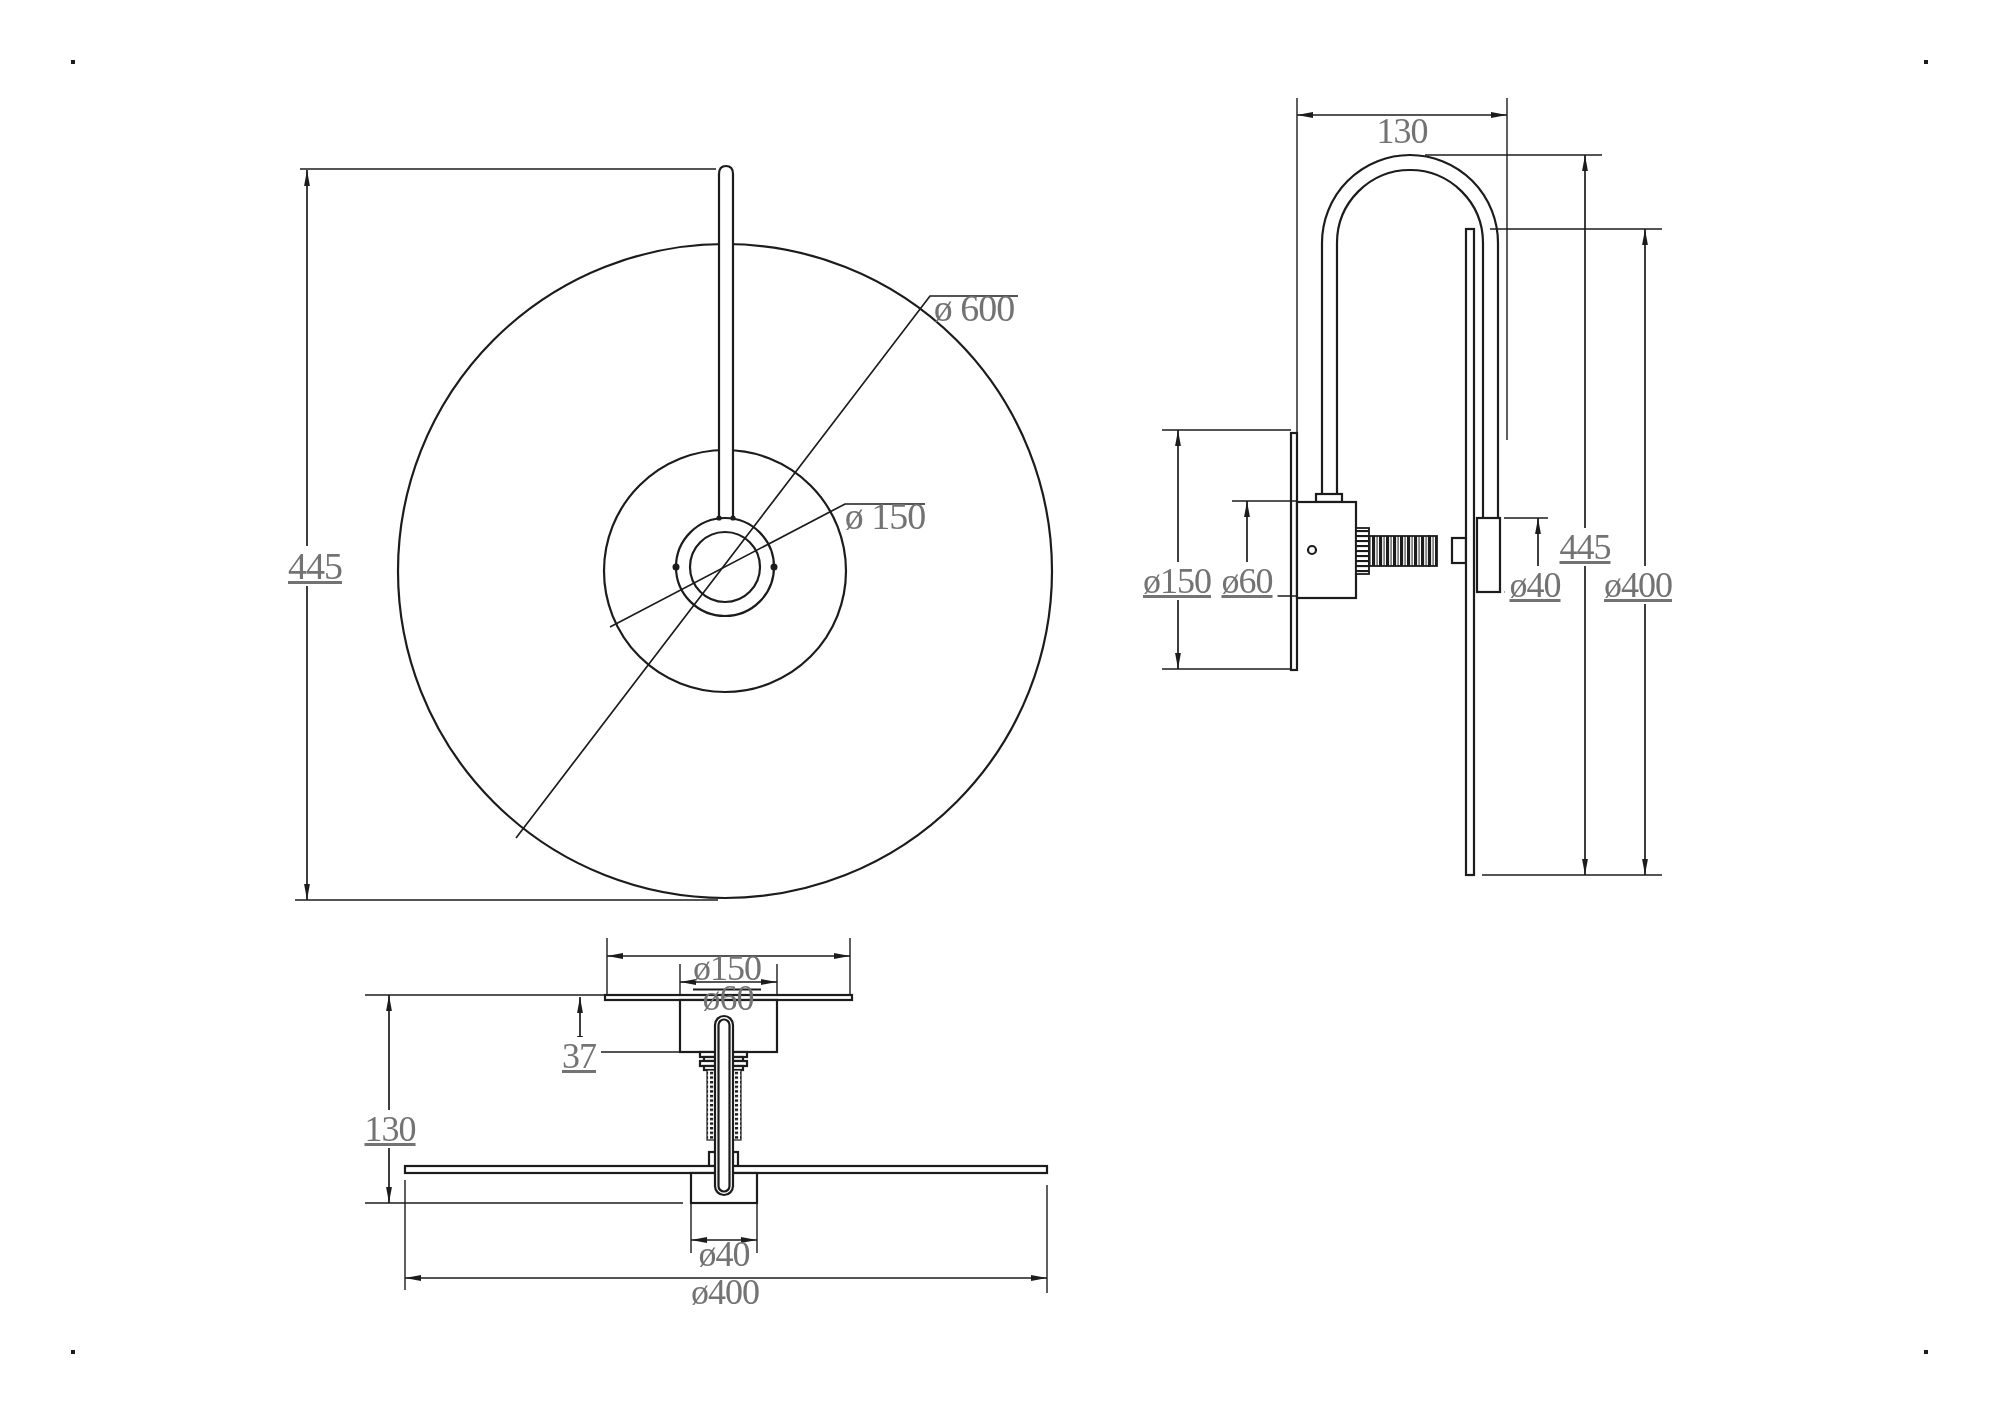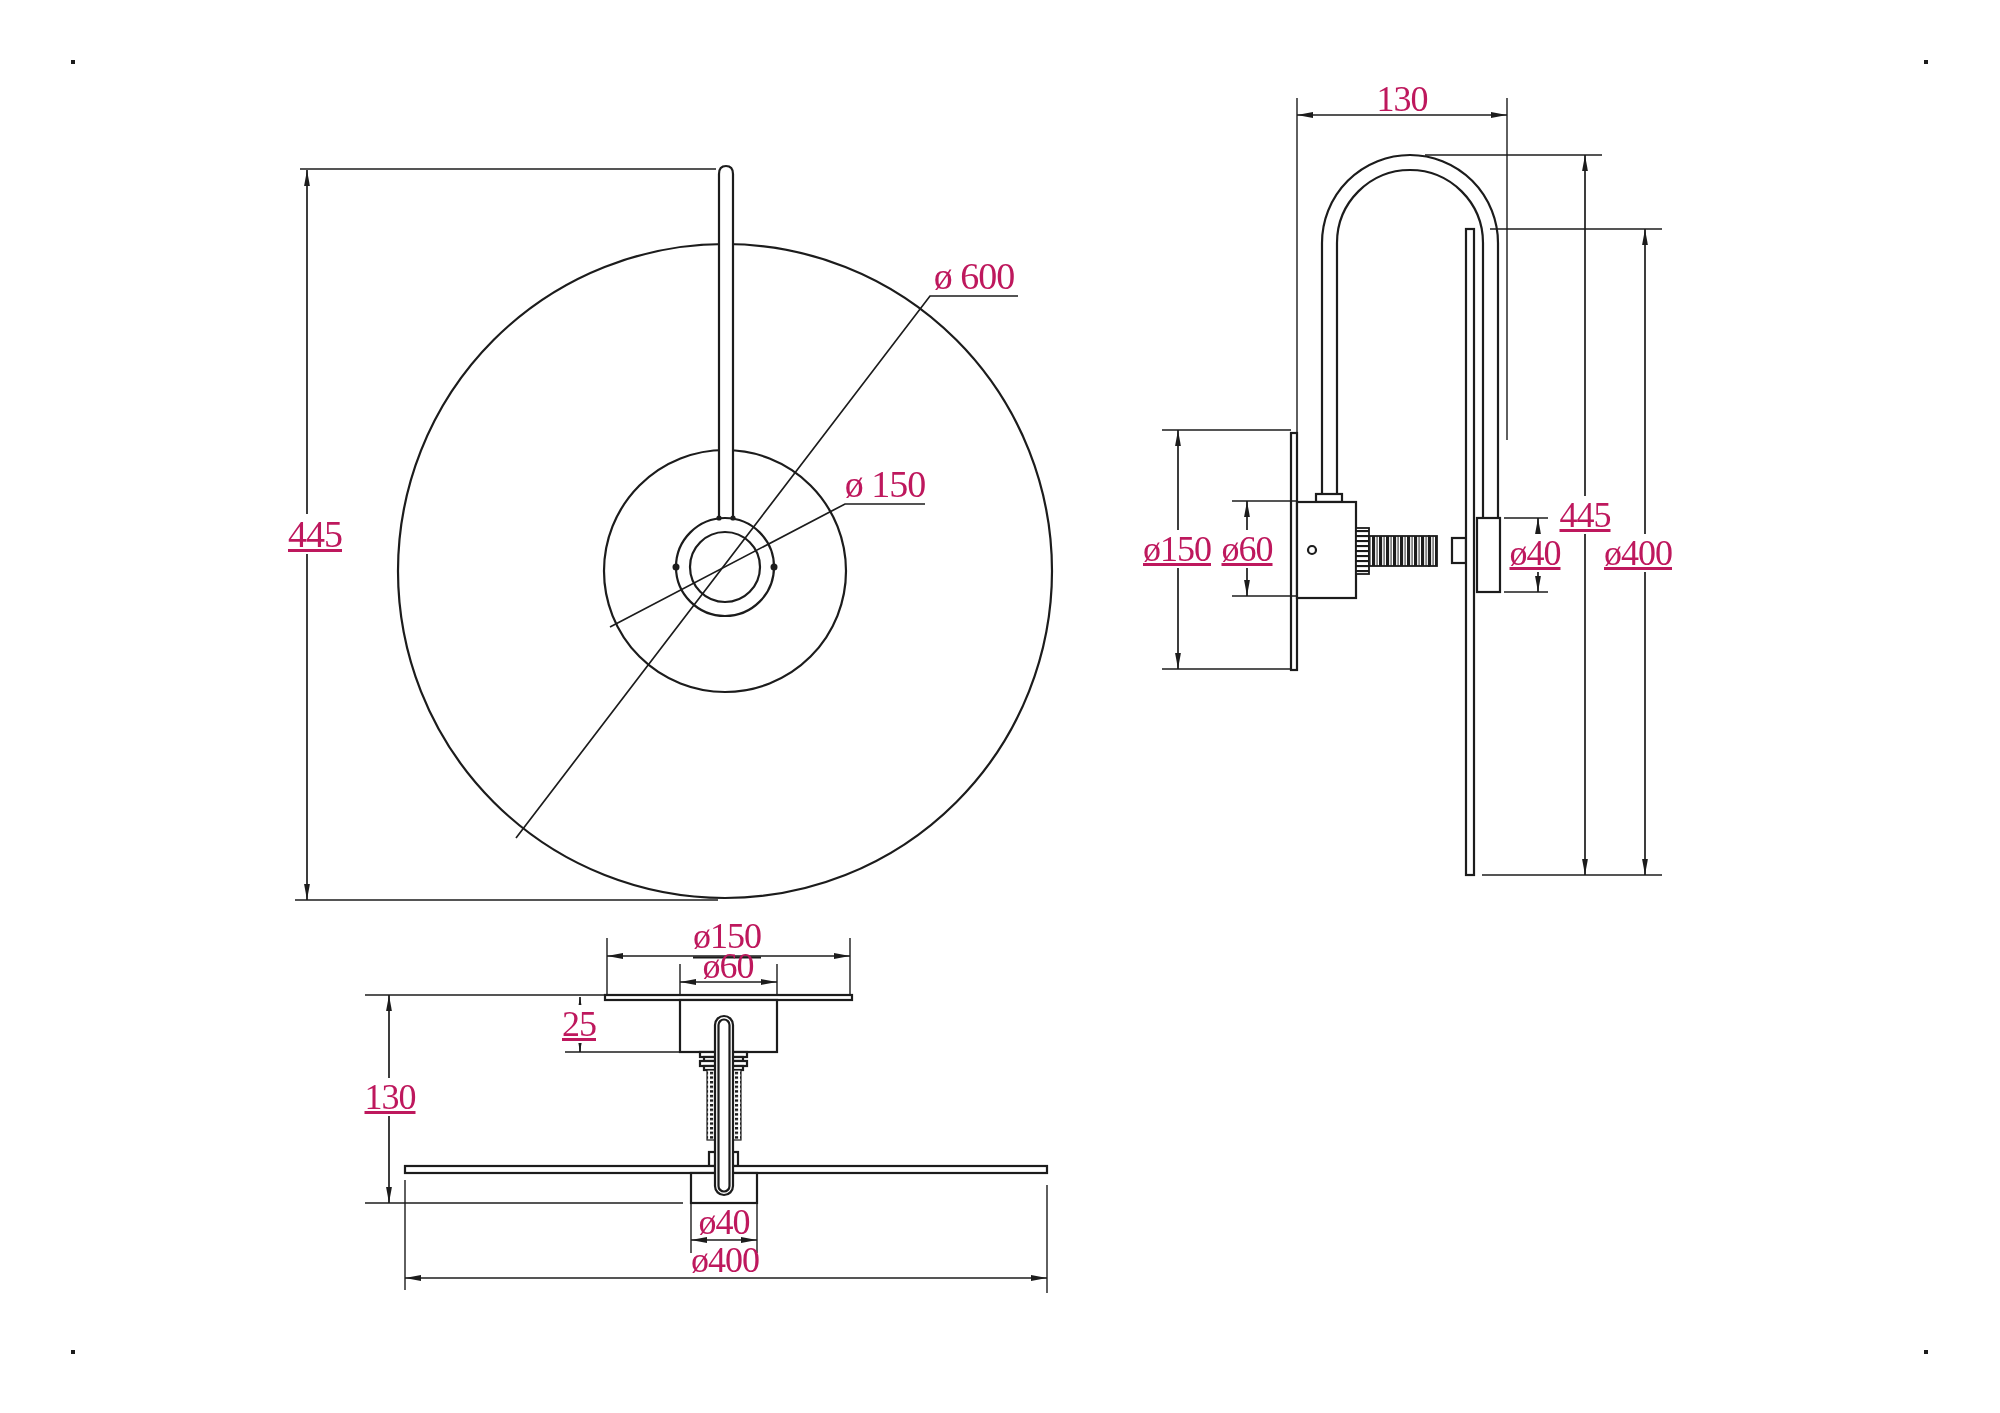--- a/index.html
+++ b/index.html
@@ -8,22 +8,22 @@
     font-family:"Liberation Serif", serif;overflow:hidden;
   }
   svg{position:absolute;left:0;top:0;}
   .geo{stroke:#1c1c1c;stroke-width:2.2;fill:none;stroke-linecap:round;}
   .geof{stroke:#1c1c1c;stroke-width:2.2;fill:#ffffff;}
   .dim{stroke:#1c1c1c;stroke-width:1.7;fill:none;}
   .ext{stroke:#1c1c1c;stroke-width:1.4;fill:none;}
   .mark{fill:#1c1c1c;stroke:none;}
   .lbl{
     position:absolute;transform:translate(-50%,-50%);
-    font-size:36px;color:#be185d;letter-spacing:-1px;white-space:nowrap;
-    line-height:1;user-select:none;
+    font-size:36px;color:#737373;letter-spacing:-1px;white-space:nowrap;
+    line-height:1;user-select:none;margin-top:32px;
   }
   .lbl.bg{background:#ffffff;padding:1px 5px;text-decoration:underline;}
   .lbl.big{font-size:38px;}
   .u{border-bottom:2px solid #1c1c1c;padding-bottom:3px;}
 </style>
 </head>
 <body>
 
 <div class="page">
 
@@ -169,18 +169,18 @@
 
 <span class="lbl" style="left:1402px;top:99px;">130</span>
 <span class="lbl bg" style="left:1585px;top:515px;">445</span>
 <span class="lbl bg" style="left:1638px;top:553px;">ø400</span>
 <span class="lbl bg" style="left:1535px;top:553px;">ø40</span>
 <span class="lbl bg" style="left:1177px;top:549px;">ø150</span>
 <span class="lbl bg" style="left:1247px;top:549px;">ø60</span>
 
 <span class="lbl u" style="left:727px;top:938px;">ø150</span>
 <span class="lbl" style="left:728px;top:966px;">ø60</span>
-<span class="lbl bg" style="left:579px;top:1024px;">25</span>
+<span class="lbl bg" style="left:579px;top:1024px;">37</span>
 <span class="lbl bg" style="left:390px;top:1097px;">130</span>
 <span class="lbl" style="left:724px;top:1222px;">ø40</span>
 <span class="lbl" style="left:725px;top:1260px;">ø400</span>
 
 </div>
 
 </body></html>

